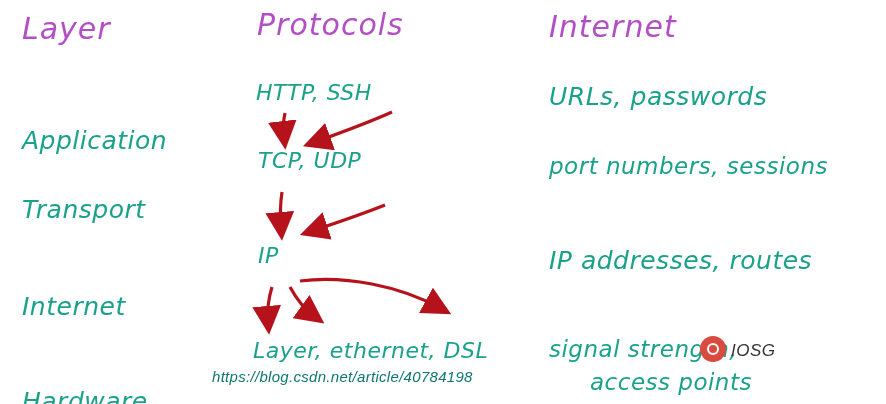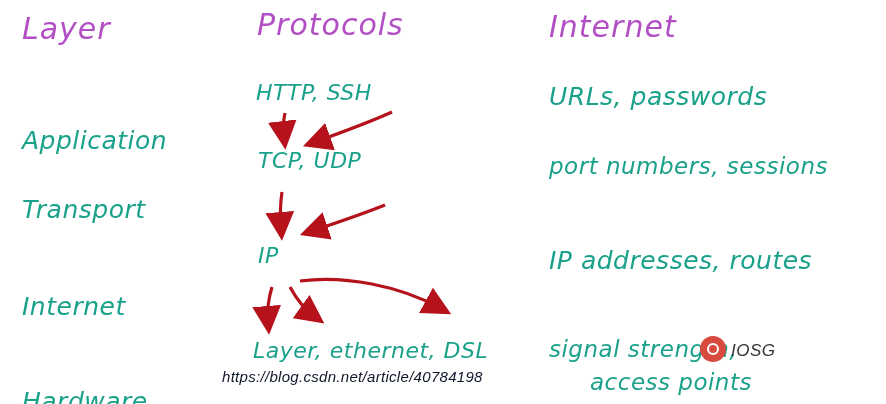--- a/index.html
+++ b/index.html
@@ -48,24 +48,24 @@
   svg.arrows {
     position: absolute;
     left: 0;
     top: 0;
     width: 886px;
     height: 404px;
     pointer-events: none;
   }
   .wm-url {
     position: absolute;
-    left: 222px;
+    left: 212px;
     top: 368px;
     font-size: 15px;
-    color: #0f172a;
+    color: #0f766e;
     letter-spacing: 0.3px;
     font-family: "Liberation Sans", sans-serif;
   }
   .wm-logo {
     position: absolute;
     left: 700px;
     top: 336px;
     width: 26px;
     height: 26px;
     border-radius: 50%;

